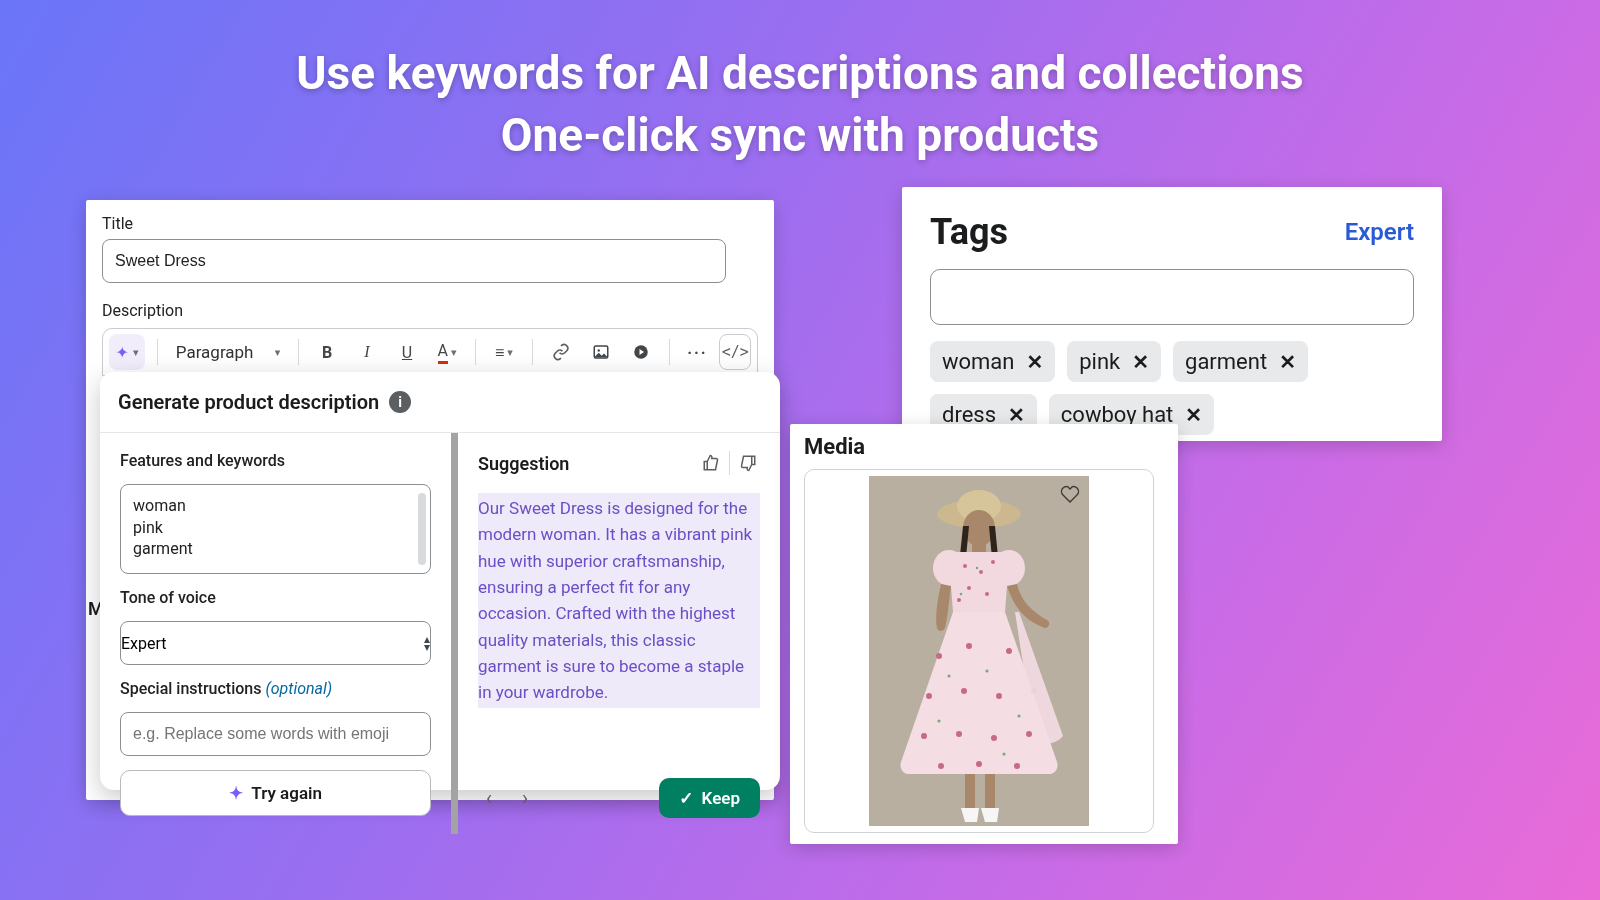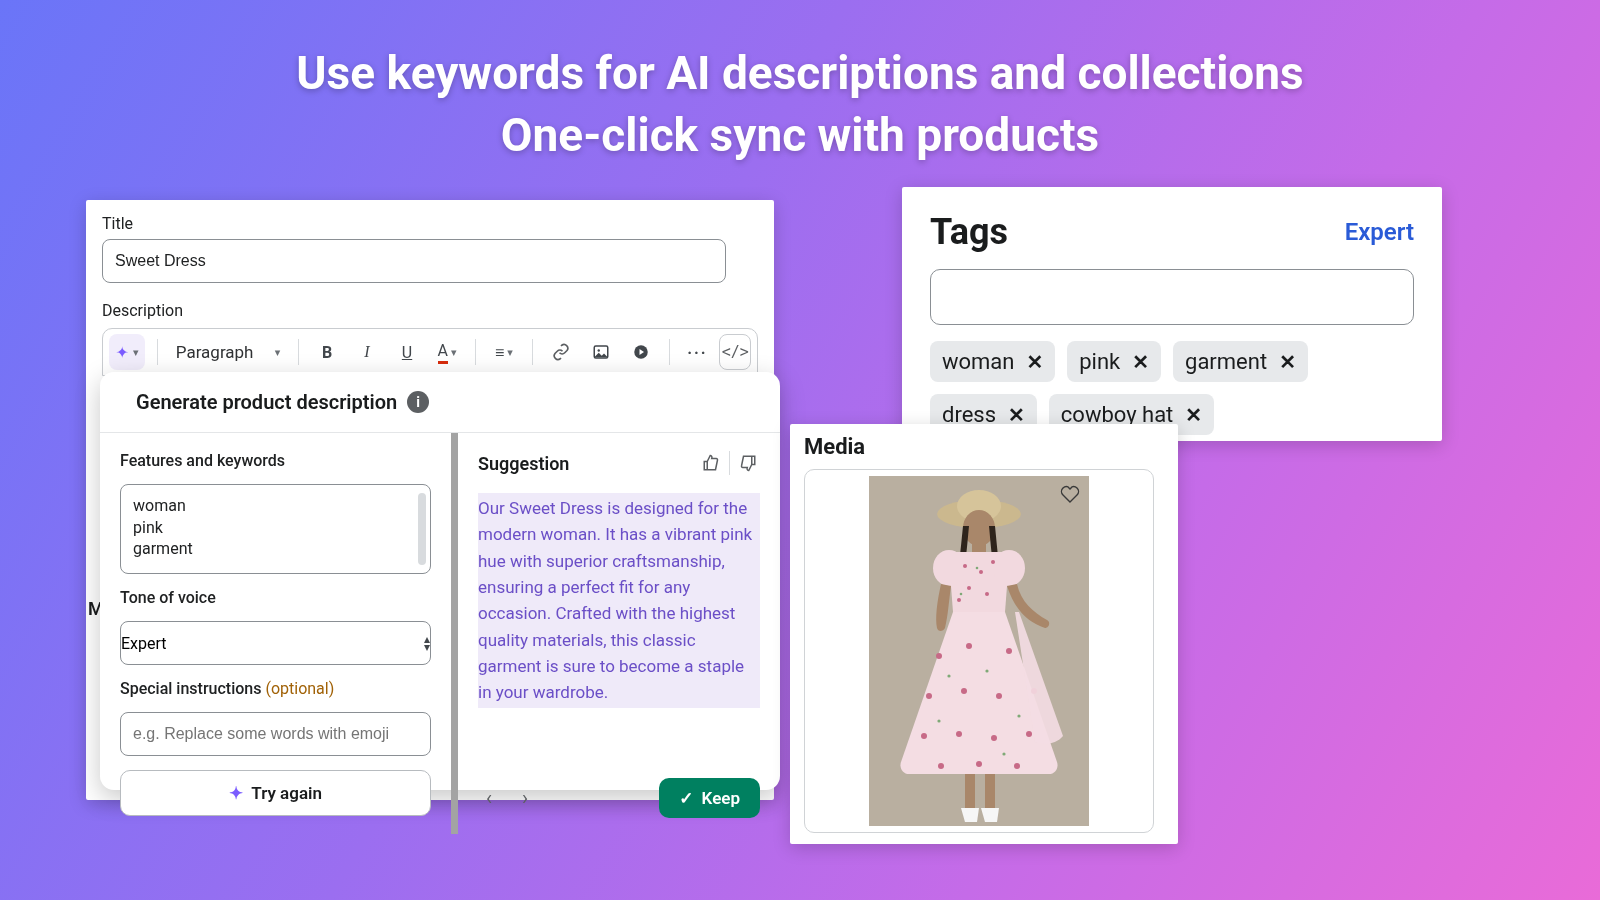--- a/index.html
+++ b/index.html
@@ -78,42 +78,42 @@
 
   
   .gen-pop {
     position:absolute; left:100px; top:372px;
     width:680px; height:418px;
     background:#fff; border-radius:14px;
     box-shadow:0 8px 26px rgba(0,0,0,0.22);
     display:flex; flex-direction:column;
   }
   .gen-head {
-    padding:18px 36px;
+    padding:18px 18px;
     font-size:20px; font-weight:600; color:#1a1c1d;
     display:flex; align-items:center; gap:10px;
     border-bottom:1px solid #e4e6e8;
   }
   .info-circ {
     width:22px;height:22px;border-radius:50%;
     background:#5c5f62;color:#fff;font-size:14px;font-weight:700;
     display:flex;align-items:center;justify-content:center;
   }
   .gen-body { display:flex; flex:1; }
   .gen-left {
     width:358px; padding:18px 20px;
     border-right:7px solid #a3a3a3;
     display:flex; flex-direction:column; gap:14px;
   }
   .gen-right {
     flex:1; padding:18px 20px 16px 20px;
     display:flex; flex-direction:column;
   }
   .field-lbl { font-size:16px; color:#202223; font-weight:500; }
-  .opt-txt { color:#a16207; font-weight:400; }
+  .opt-txt { color:#0369a1; font-weight:400;font-style:italic; }
   .ta {
     border:1px solid #8a8f94; border-radius:8px;
     padding:10px 12px; font-size:16px; color:#202223;
     height:90px; line-height:1.35;
     position:relative;
     white-space:pre-line;
   }
   .ta::after{
     content:""; position:absolute; right:4px; top:8px; bottom:8px; width:8px;
     background:#d8dbde; border-radius:4px;

